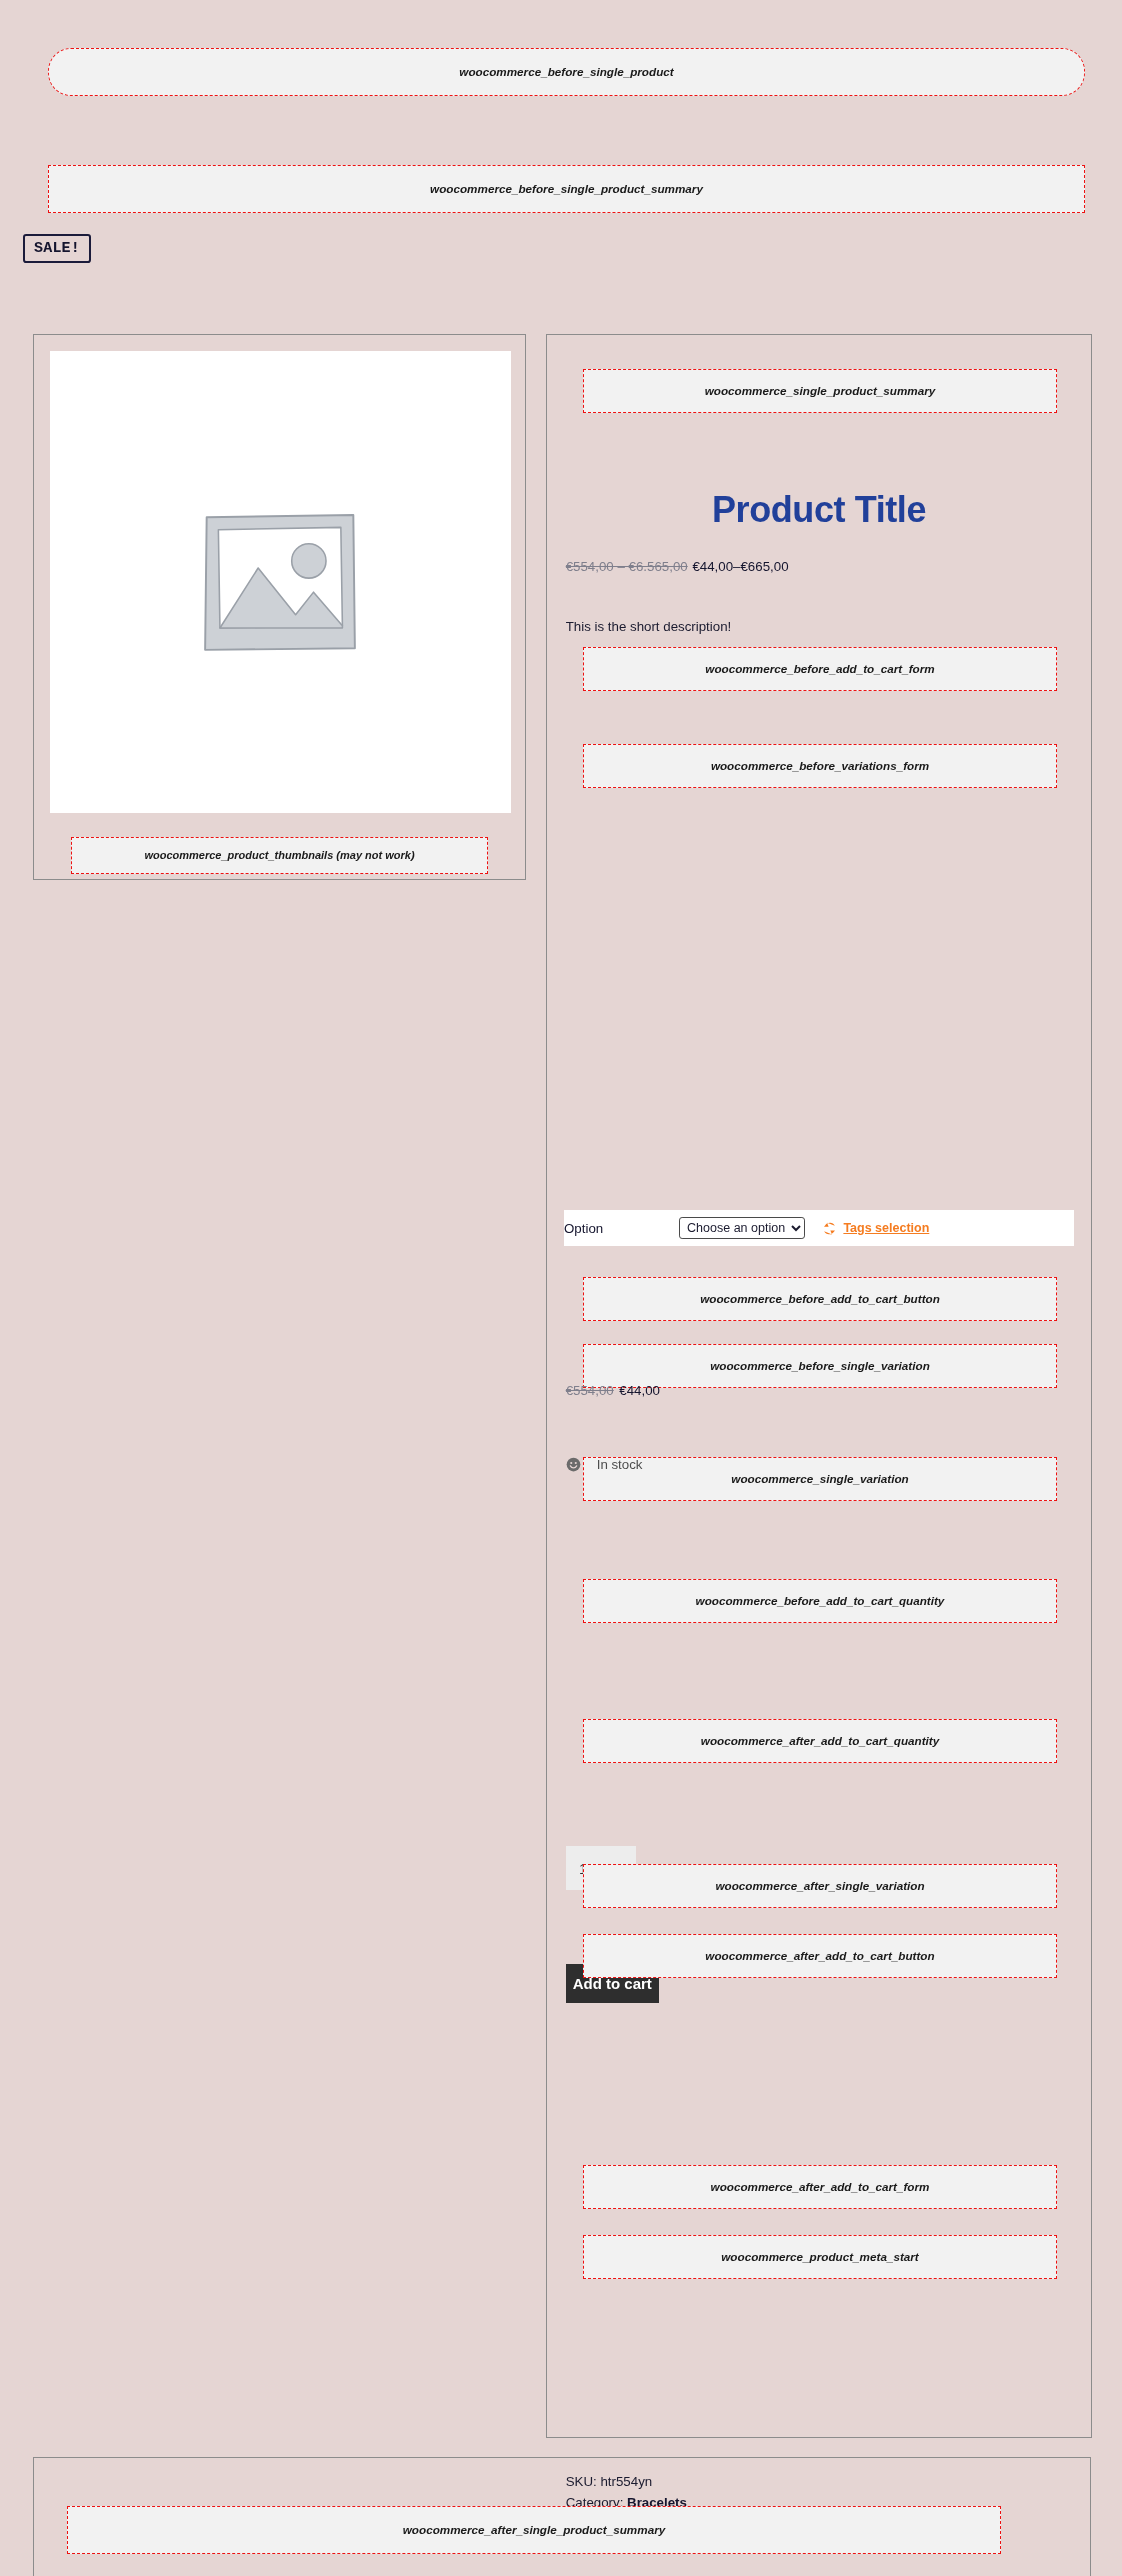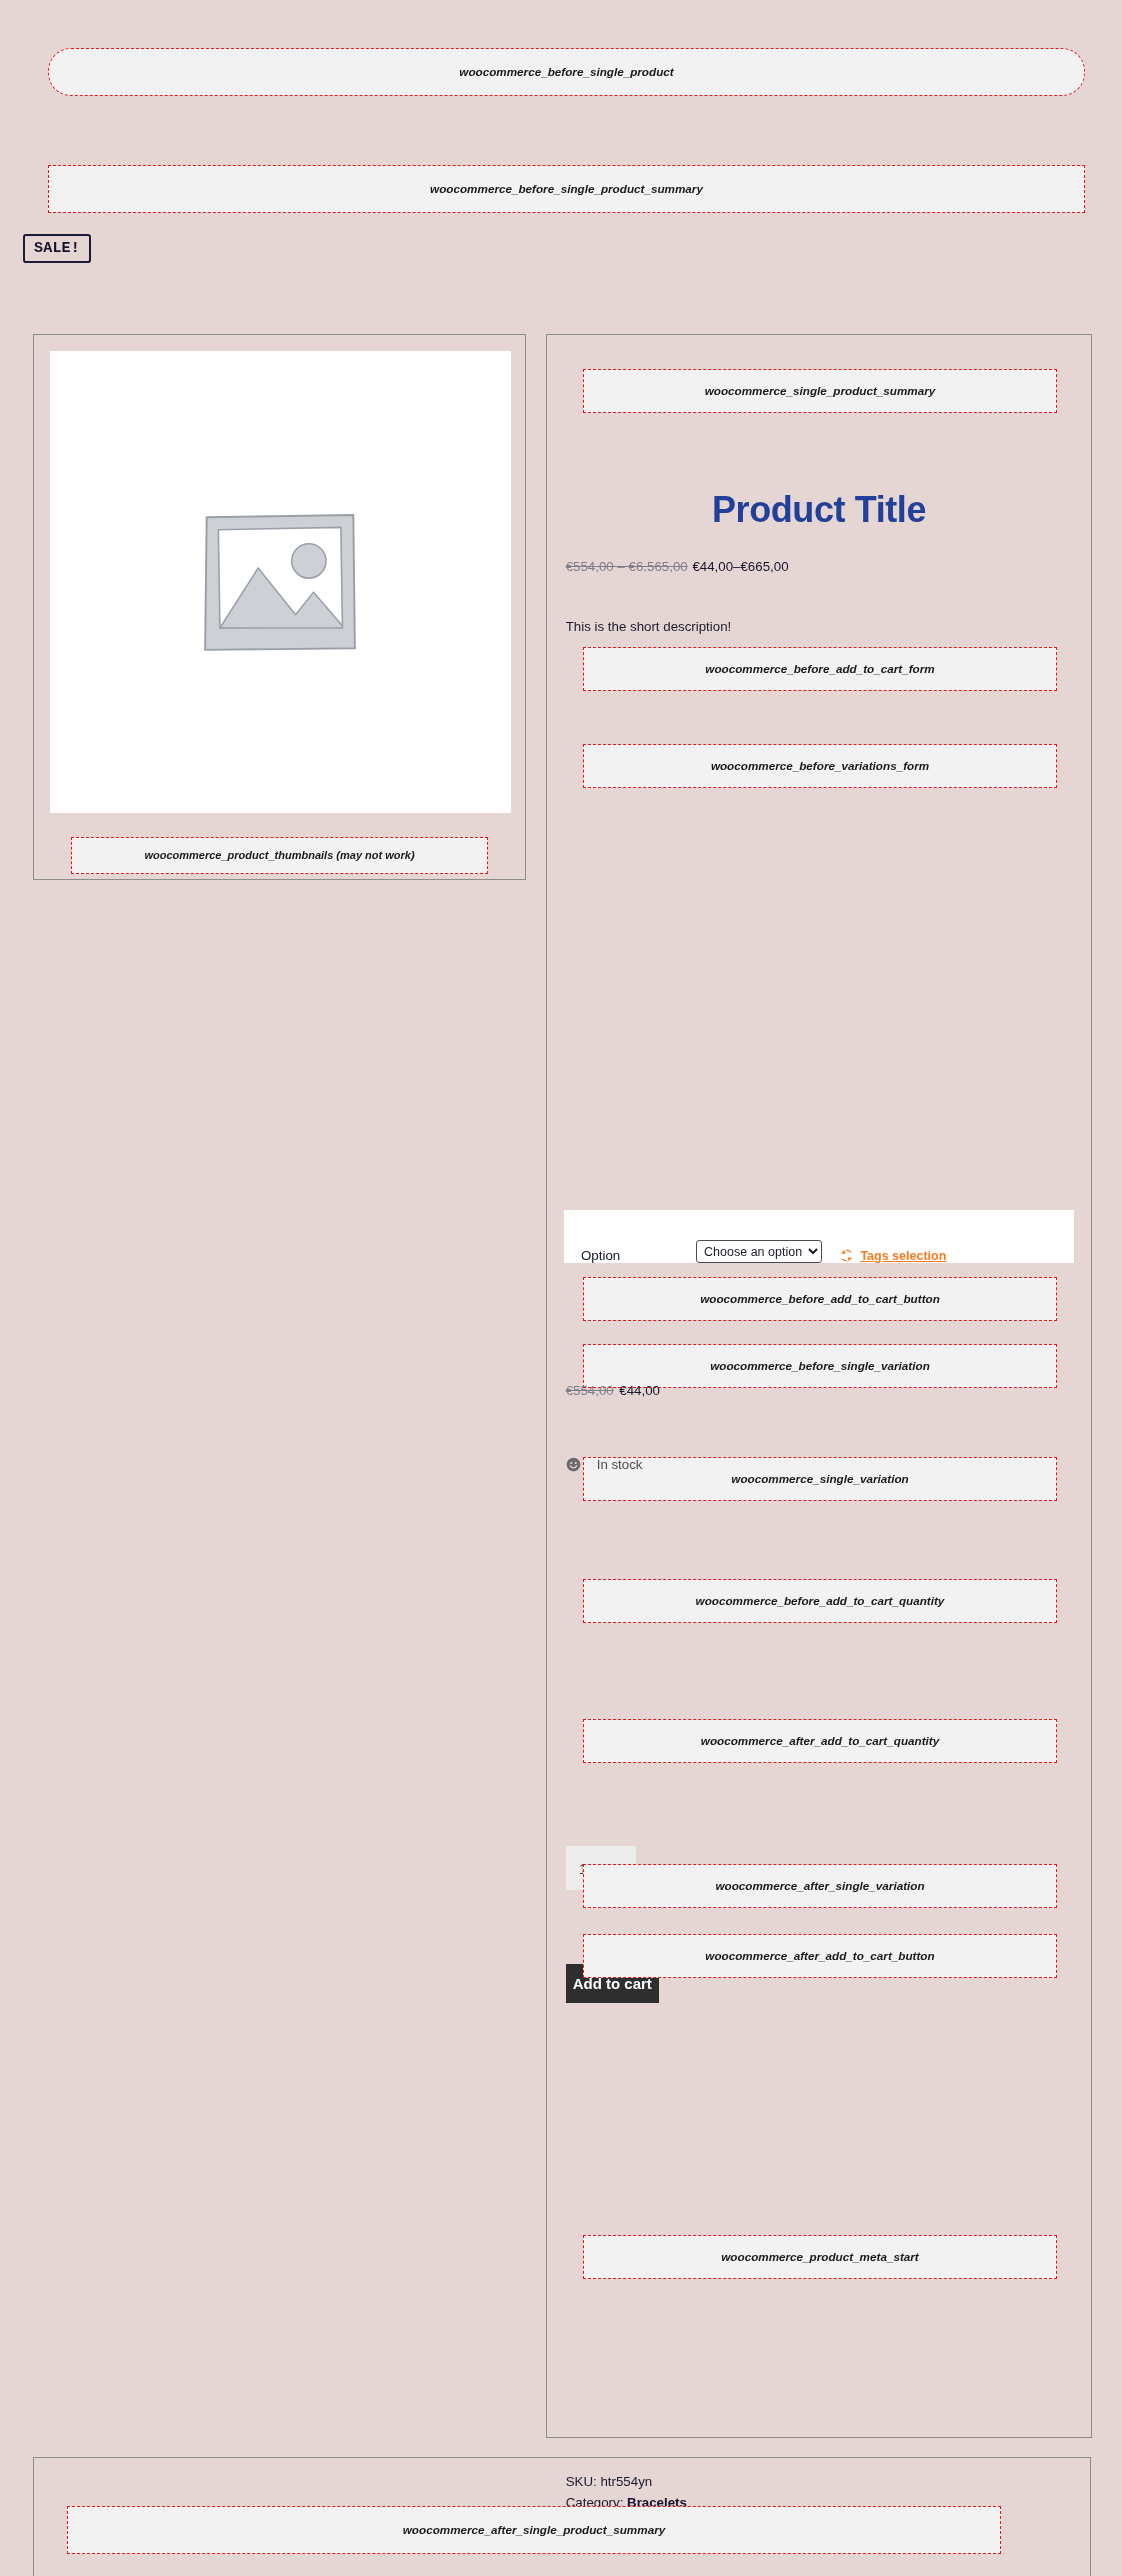--- a/index.html
+++ b/index.html
@@ -138,25 +138,24 @@
     font-size: 13.3px;
     color: #1b1b2f;
   }
 
   
   #variations-row {
     position: absolute;
     left: 17px;
     top: 875px;
     width: 510px;
-    height: 53px;
+    height: 36px;
     background: #ffffff;
     display: flex;
-    align-items: flex-end;
-    padding-left: 17px;
+    align-items: center;
   }
   #variation-label {
     font-size: 13.3px;
     color: #15152e;
     width: 115px;
   }
   #variation-select {
     font-family: "Liberation Sans", sans-serif;
     font-size: 12.5px;
     padding: 2.3px 3.1px;
@@ -347,20 +346,21 @@
 
   <div class="hook sum-hook" style="top:1384px">woocommerce_after_add_to_cart_quantity</div>
 
   <button id="add-to-cart-button">Add to cart</button>
 
   <div class="hook sum-hook" style="top:1529px">woocommerce_after_single_variation</div>
 
   <div class="hook sum-hook" style="top:1599px">woocommerce_after_add_to_cart_button</div>
 
 
+  <div class="hook sum-hook" style="top:1830px">woocommerce_after_add_to_cart_form</div>
 
   <div class="hook sum-hook" style="top:1900px">woocommerce_product_meta_start</div>
 
   <div id="product-meta">
     <div>
       <span>SKU:</span>
       <span>htr554yn</span>
     </div>
     <div>
       <span>Category:</span>

